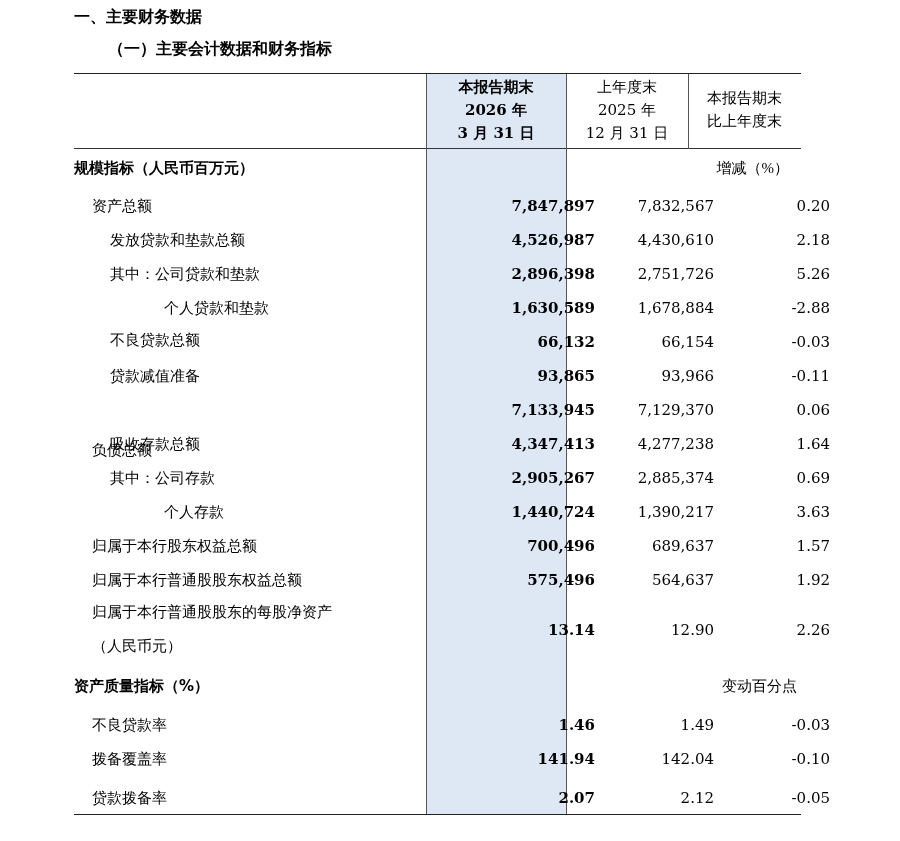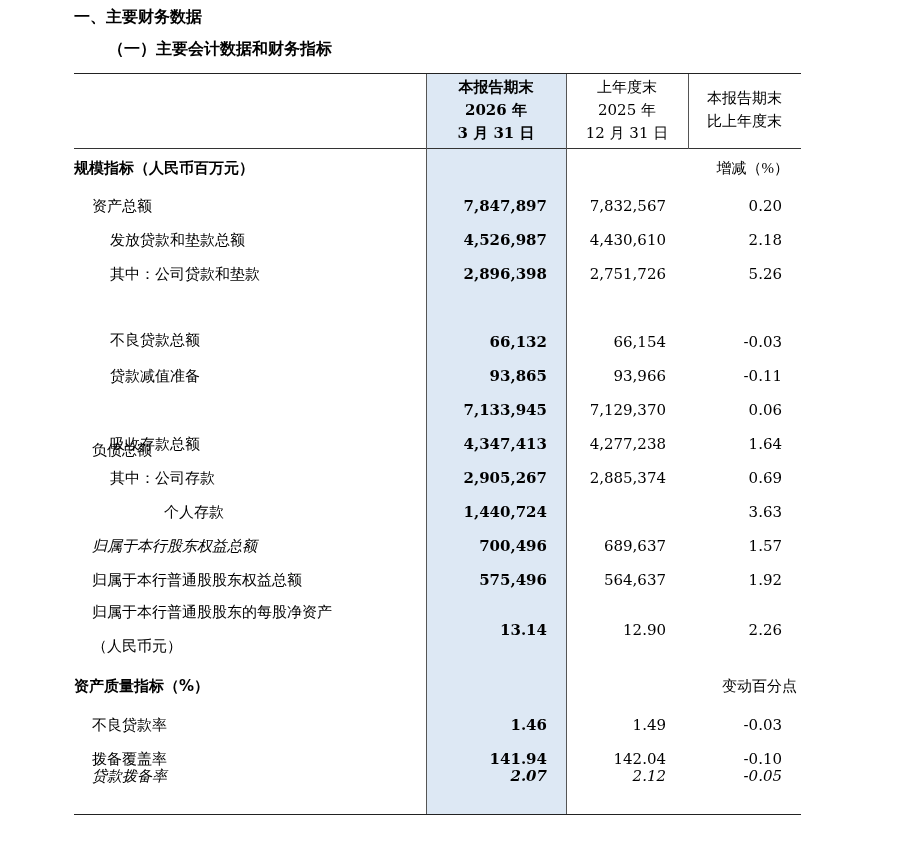--- a/index.html
+++ b/index.html
@@ -32,21 +32,21 @@
   }
   .hdr.bold { font-weight: bold; }
   .hdr .zh { font-family: "DejaVu Sans", sans-serif; }
   .row { position: absolute; left: 0; width: 727px; height: 34px; }
   .lbl {
     position: absolute; top: 0; font-family: "DejaVu Sans", sans-serif;
     font-size: 15px; line-height: 34px; white-space: nowrap;
   }
   .lbl.section { font-weight: bold; }
   .cur, .prev, .chg {
-    position: absolute; top: 0; font-size: 15px; line-height: 34px; text-align: right;
+    position: absolute; top: 0; font-size: 15px; line-height: 34px; text-align: right; margin-left: 48px;
   }
   .cur { left: 352px; width: 121px; font-weight: bold; }
   .prev { left: 492px; width: 100px; }
   .chg { left: 600px; width: 108px; }
   .unit {
     position: absolute; top: 0; right: 12px; font-family: Liberation Serif, serif;
     font-size: 15px; line-height: 34px;
   }
 </style>
 </head>
@@ -95,20 +95,26 @@
     <span class="cur">4,526,987</span>
     <span class="prev">4,430,610</span>
     <span class="chg">2.18</span>
   </div>
   <div class="row" style="top:184px;">
     <span class="lbl" style="left:36px;">其中：公司贷款和垫款</span>
     <span class="cur">2,896,398</span>
     <span class="prev">2,751,726</span>
     <span class="chg">5.26</span>
   </div>
+  <div class="row" style="top:218px;">
+    <span class="lbl" style="left:90px;">个人贷款和垫款</span>
+    <span class="cur">1,630,589</span>
+    <span class="prev">1,678,884</span>
+    <span class="chg">-2.88</span>
+  </div>
   <div class="row" style="top:252px;">
     <span class="lbl" style="left:36px;font-family:Liberation Mono, monospace;">不良贷款总额</span>
     <span class="cur">66,132</span>
     <span class="prev">66,154</span>
     <span class="chg">-0.03</span>
   </div>
   <div class="row" style="top:286px;">
     <span class="lbl" style="left:36px;">贷款减值准备</span>
     <span class="cur">93,865</span>
     <span class="prev">93,966</span>
@@ -128,24 +134,25 @@
   </div>
   <div class="row" style="top:388px;">
     <span class="lbl" style="left:36px;">其中：公司存款</span>
     <span class="cur">2,905,267</span>
     <span class="prev">2,885,374</span>
     <span class="chg">0.69</span>
   </div>
   <div class="row" style="top:422px;">
     <span class="lbl" style="left:90px;">个人存款</span>
     <span class="cur">1,440,724</span>
+    <span class="prev">1,390,217</span>
     <span class="chg">3.63</span>
   </div>
   <div class="row" style="top:456px;">
-    <span class="lbl" style="left:18px;font-style:italic;">归属于本行股东权益总额</span>
+    <span class="lbl" style="left:18px;">归属于本行股东权益总额</span>
     <span class="cur">700,496</span>
     <span class="prev">689,637</span>
     <span class="chg">1.57</span>
   </div>
   <div class="row" style="top:490px;">
     <span class="lbl" style="left:18px;">归属于本行普通股股东权益总额</span>
     <span class="cur">575,496</span>
     <span class="prev">564,637</span>
     <span class="chg">1.92</span>
   </div>
@@ -168,19 +175,19 @@
     <span class="cur">1.46</span>
     <span class="prev">1.49</span>
     <span class="chg">-0.03</span>
   </div>
   <div class="row" style="top:669px;">
     <span class="lbl" style="left:18px;">拨备覆盖率</span>
     <span class="cur">141.94</span>
     <span class="prev">142.04</span>
     <span class="chg">-0.10</span>
   </div>
-  <div class="row" style="top:686px;font-style:italic;">
+  <div class="row" style="top:708px;">
     <span class="lbl" style="left:18px;">贷款拨备率</span>
     <span class="cur">2.07</span>
     <span class="prev">2.12</span>
     <span class="chg">-0.05</span>
   </div>
 </div>
 
 </body></html>

